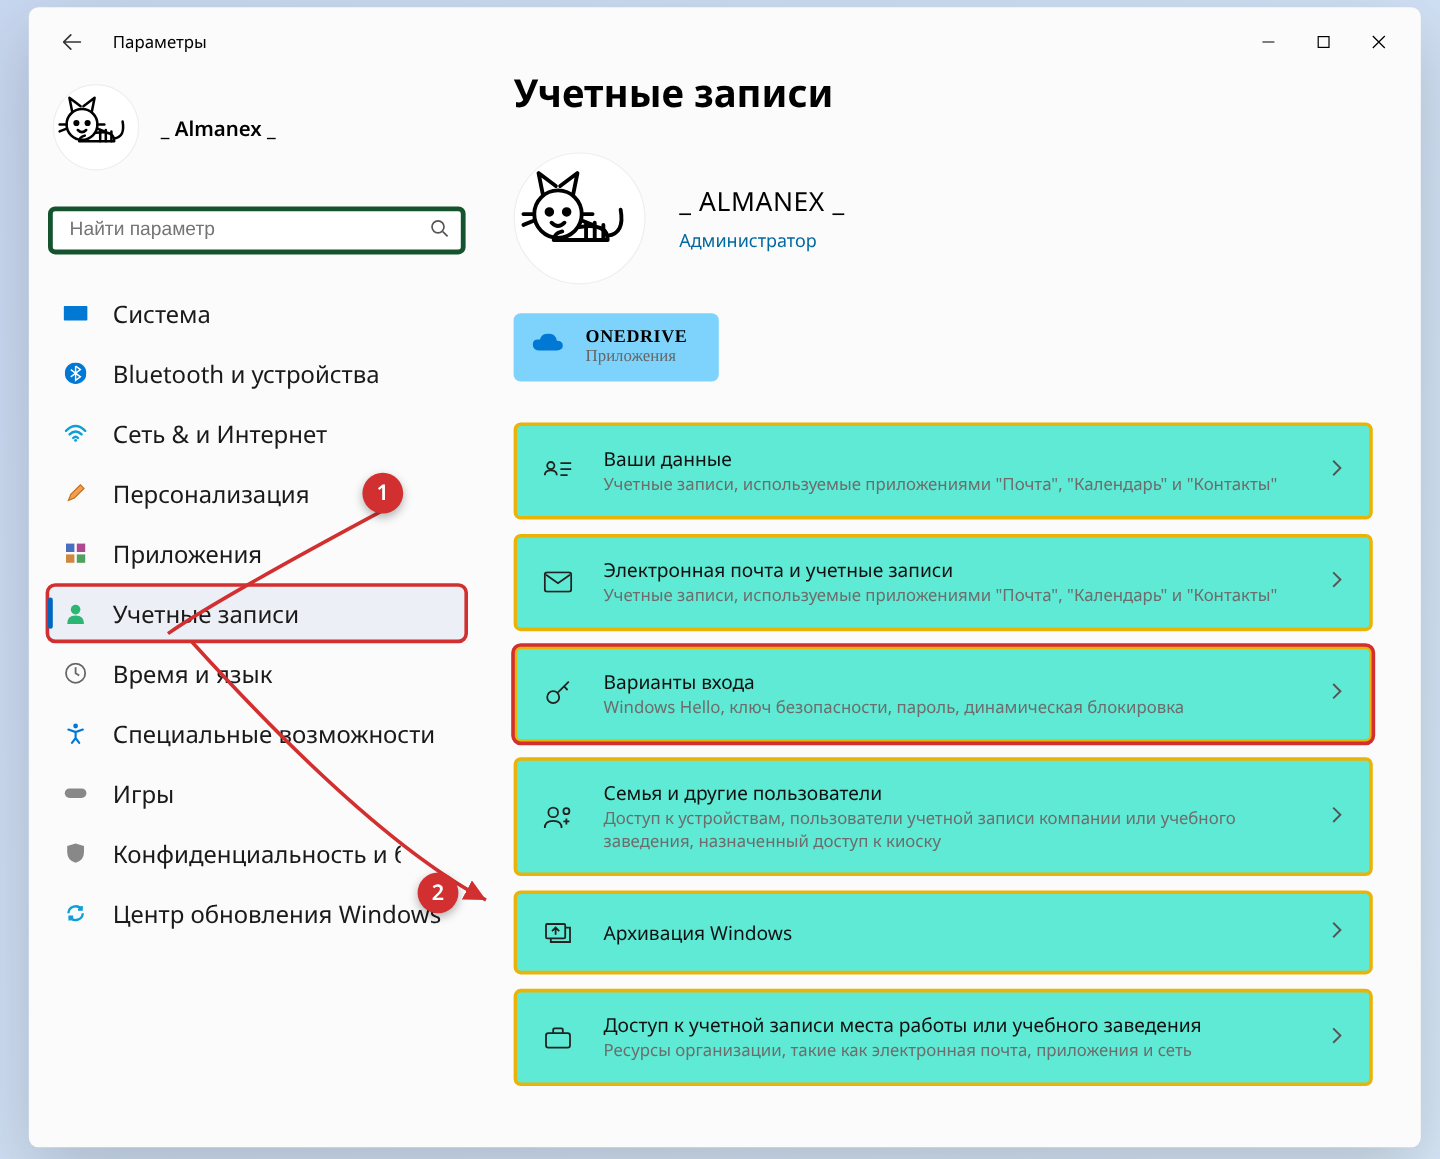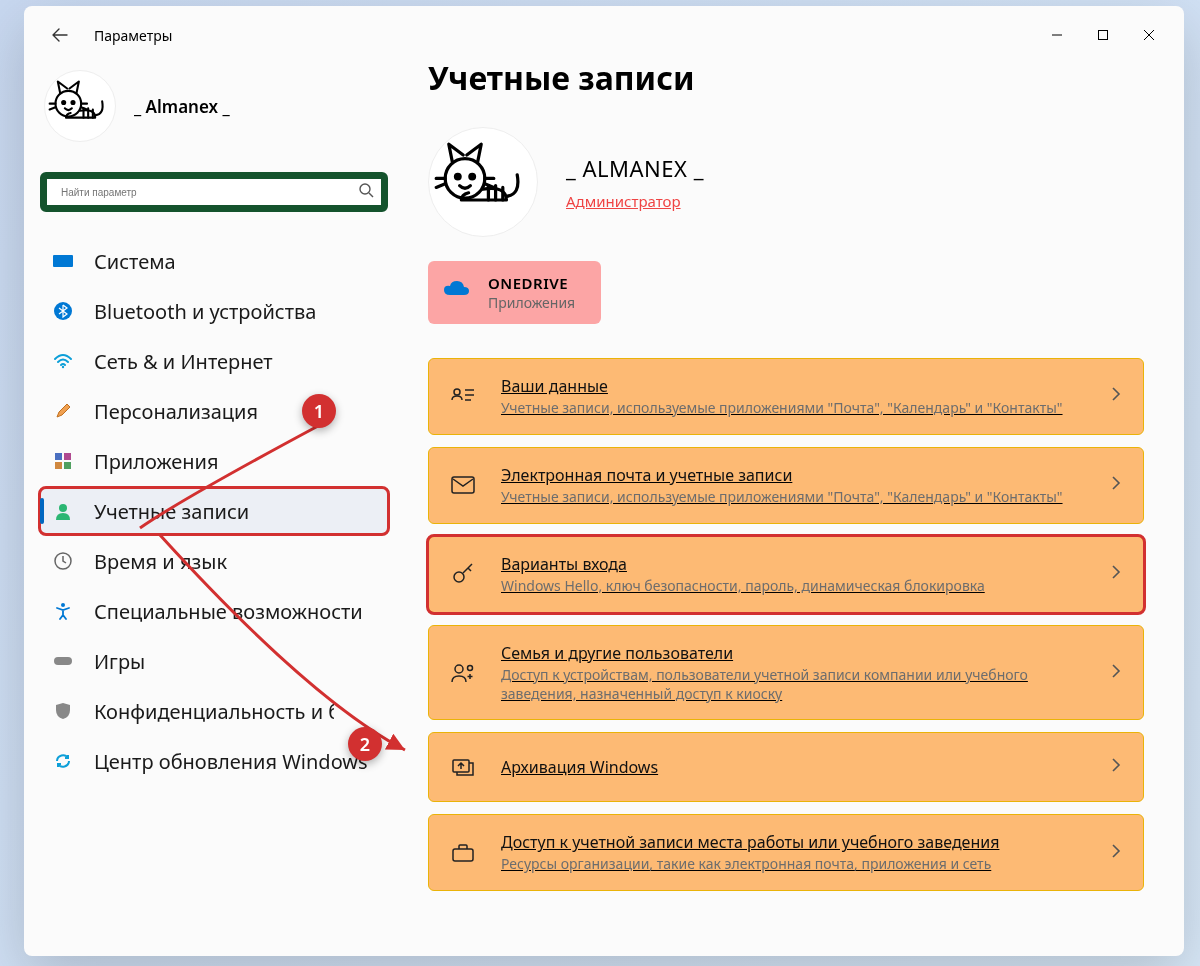--- a/index.html
+++ b/index.html
@@ -9,38 +9,38 @@
 .back-btn { width:32px; height:32px; display:flex; align-items:center; justify-content:center; cursor:pointer; border-radius:4px; }
 .title { margin-left:18px; font-size:14px; color:#000; }
 .win-controls { margin-left:auto; display:flex; gap:0; }
 .win-btn { width:46px; height:32px; display:flex; align-items:center; justify-content:center; cursor:pointer; }
 .body { flex:1; display:flex; overflow:hidden; }
 .sidebar { width:380px; padding:0 16px 0 16px; display:flex; flex-direction:column; }
 .user-block { display:flex; align-items:center; gap:18px; padding:18px 4px 30px 4px; }
 .avatar { width:72px; height:72px; border-radius:50%; background:#fff; border:1px solid #eee; display:flex; align-items:center; justify-content:center; font-size:34px; }
 .user-name { font-size:17px; font-weight:600; }
 .search { position:relative; margin-bottom:26px; }
-.search input { width:100%; height:40px; border:7px solid #14532d; background:#fff; border-radius:6px; padding:0 44px 0 14px; font-size:10px; outline:none; }
+.search input { width:100%; height:40px; border:4px solid #14532d; background:#fff; border-radius:6px; padding:0 44px 0 14px; font-size:16px; outline:none; }
 .search .icon { position:absolute; right:14px; top:50%; transform:translateY(-50%); color:#666; }
 .nav { display:flex; flex-direction:column; gap:4px; }
 .nav-item { display:flex; align-items:center; height:46px; padding:0 12px; border-radius:6px; cursor:pointer; font-size:20px; color:#1a1a1a; gap:20px; position:relative; }
 .nav-item.active { background:#eceff5; }
 .nav-item.active::before { content:""; position:absolute; left:0; top:10px; bottom:10px; width:4px; border-radius:2px; background:#0067c0; }
 .nav-icon { width:22px; height:22px; display:flex; align-items:center; justify-content:center; flex-shrink:0; }
 .main { flex:1; padding:0 40px 30px 24px; overflow:auto; }
 .page-title { font-size:32px; font-weight:700; margin:4px 0 28px 0; }
 .profile { display:flex; align-items:center; gap:28px; margin-bottom:24px; }
 .big-avatar { width:110px; height:110px; border-radius:50%; background:#fff; border:1px solid #eee; display:flex; align-items:center; justify-content:center; font-size:50px; }
 .profile-name { font-size:22px; font-weight:400; letter-spacing:.5px; }
-.profile-role { font-size:15px; color:#ef4444; margin-top:8px;text-decoration:underline; }
-.onedrive-card { display:inline-flex; align-items:center; gap:18px; background:#fca5a5; border-radius:6px; padding:12px 26px 12px 14px; margin-bottom:34px; cursor:pointer; }
+.profile-role { font-size:15px; color:#0369a1; margin-top:8px; }
+.onedrive-card { display:inline-flex; align-items:center; gap:18px; background:#7dd3fc; border-radius:6px; padding:12px 26px 12px 14px; margin-bottom:34px; cursor:pointer;font-family:Liberation Serif, serif; }
 .od-title { font-size:15px; font-weight:600; letter-spacing:.5px; }
 .od-sub { font-size:14px; color:#666; }
 .cards { display:flex; flex-direction:column; gap:12px; }
-.card { display:flex; align-items:center; background:#fdba74; border:1px solid #eab308; border-radius:6px; padding:16px 22px 16px 20px; cursor:pointer; min-height:70px; gap:24px;text-decoration:underline; }
+.card { display:flex; align-items:center; background:#5eead4; border:3px solid #eab308; border-radius:6px; padding:16px 22px 16px 20px; cursor:pointer; min-height:70px; gap:24px; }
 .card-icon { width:28px; height:28px; display:flex; align-items:center; justify-content:center; flex-shrink:0; color:#222; }
 .card-texts { flex:1; }
 .card-title { font-size:16px; color:#111; }
 .card-sub { font-size:14px; color:#6d6d6d; margin-top:2px; line-height:1.35; }
 .chevron { flex-shrink:0; color:#555; }
 .highlight-red { outline:3px solid #d23030; outline-offset:-1px; }
 .annot { position:absolute; width:34px; height:34px; border-radius:50%; background:#d23030; color:#fff; display:flex; align-items:center; justify-content:center; font-size:18px; font-weight:600; box-shadow:0 3px 8px rgba(0,0,0,.3); z-index:50; }
 svg.arrow { position:absolute; z-index:49; pointer-events:none; }
 .cat { width:100%; height:100%; }
 </style>

